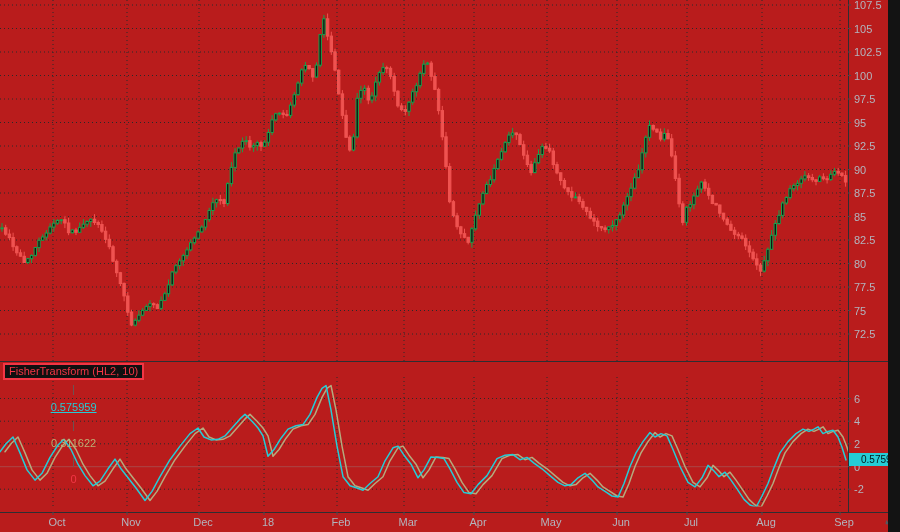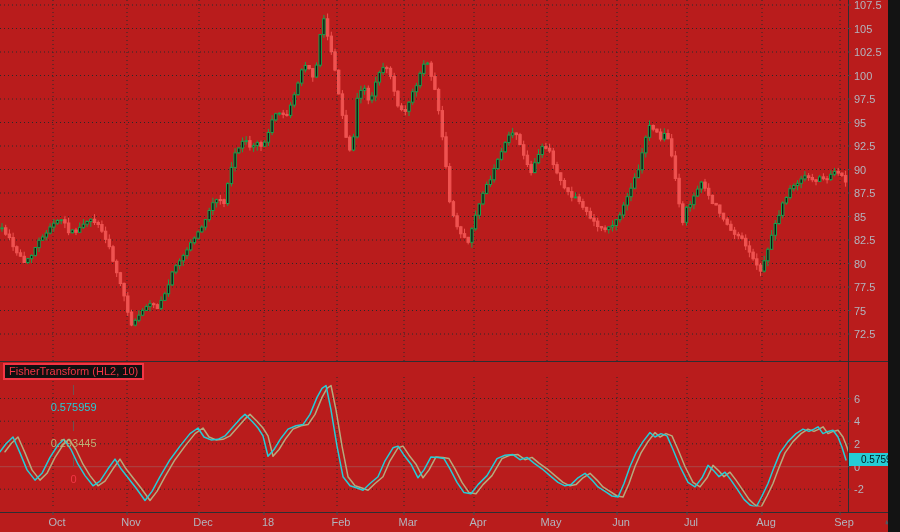--- a/index.html
+++ b/index.html
@@ -4,21 +4,21 @@
 <style>
   html,body{margin:0;padding:0;background:#131313;}
   .window{position:relative;width:888px;height:532px;background:#b91c1c;overflow:hidden;
           font-family:"Liberation Sans","DejaVu Sans",sans-serif;}
   svg{position:absolute;left:0;top:0;display:block;}
   .legend{position:absolute;left:3px;top:363px;display:inline-flex;align-items:center;gap:5px;
           background:#101010;border:2px solid #f23645;padding:0 4px;height:13px;
           font-size:11px;line-height:13px;white-space:nowrap;z-index:3;flex-direction:column;}
   .legend .title{color:#f23645;}
   .legend .sep{color:#5f5f5f;font-size:10px;}
-  .legend .v-fisher{color:#25ccd6;}
+  .legend .v-fisher{color:#25ccd6;text-decoration:underline;}
   .legend .v-trigger{color:#bfae74;}
   .legend .v-extra{color:#f23645;}
   .badge{position:absolute;left:849px;top:453px;background:#25ccd6;color:#04181a;
          font-size:10px;line-height:13px;padding:0 12px;border-radius:0;z-index:4;}
 </style>
 </head>
 <body>
 
 <div class="window">
   <svg id="chart-svg" width="900" height="532">
@@ -1074,19 +1074,19 @@
         <text x="844" y="526">Sep</text>
       </g>
       <path d="M886 524 L895 515 M886 524 l3.5 -0.8 M886 524 l0.8 -3.5 M895 515 l-3.5 0.8 M895 515 l-0.8 3.5" stroke="#56585f" stroke-width="1.2" fill="none"></path>
     </svg>
 
   <div class="legend">
     <span class="title">FisherTransform (HL2, 10)</span>
     <span class="sep">|</span>
     <span class="v-fisher">0.575959</span>
     <span class="sep">|</span>
-    <span class="v-trigger">0.293445</span>
+    <span class="v-trigger">0.311622</span>
     <span class="sep">|</span>
     <span class="v-extra">0</span>
   </div>
 
   <div class="badge">0.57596</div>
 </div>
 
 </body></html>

